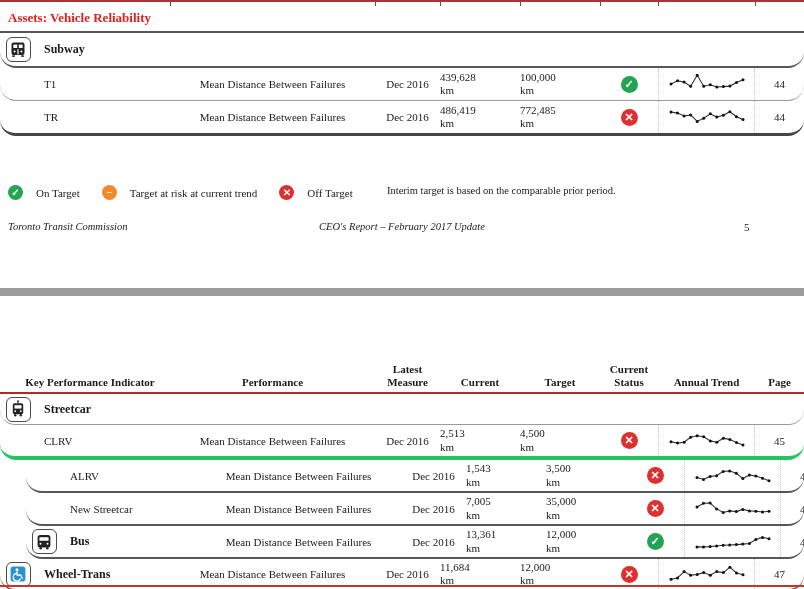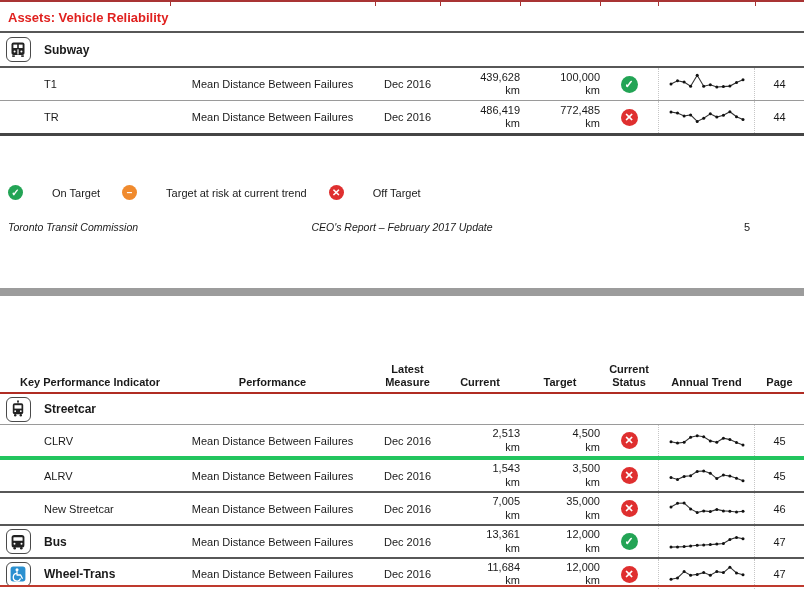--- a/index.html
+++ b/index.html
@@ -1,32 +1,32 @@
 <!DOCTYPE html>
 <html><head>
 <meta charset="utf-8">
 <style>
   html,body{margin:0;padding:0;background:#fff;}
   .page{position:relative;width:804px;height:589px;background:#fff;overflow:hidden;
-        font-family:Liberation Sans, sans-serif;color:#1a1a1a;}
+        font-family:Liberation Serif, serif;color:#1a1a1a;}
 
   
   .top-rule{position:absolute;top:0;left:0;width:804px;height:2px;background:#a93434;}
   .top-rule .tick{position:absolute;top:2px;width:1px;height:4px;background:#a93434;}
   .bottom-rule{position:absolute;top:585px;left:0;width:804px;height:2px;background:#bf3a2e;}
 
   .page-title{position:absolute;top:10px;left:8px;font-size:13px;font-weight:bold;color:#e0211f;}
 
   
   .t-row{display:grid;grid-template-columns:36px 134px 205px 65px 80px 80px 58px 97px 49px;
-         align-items:center;}
+         align-items:center;border-radius:16px;}
   .cell{font-size:11px;}
   .c-name{padding-left:8px;text-align:left;}
   .c-desc,.c-meas,.c-page{text-align:center;}
-  .c-val{text-align:right;line-height:1.2;}
+  .c-val{text-align:left;line-height:1.2;}
   .c-status{display:flex;justify-content:center;}
   .c-trend{display:flex;align-items:center;justify-content:center;height:100%;}
   .kpi .c-trend{border-left:1px dotted #c6c6c6;border-right:1px dotted #c6c6c6;}
   .c-icon{display:flex;justify-content:center;align-items:center;}
   .section-label{font-weight:bold;font-size:12px;}
   .bold-name{font-weight:bold;font-size:12px;}
 
   .mode-icon{width:25px;height:25px;border:1.5px solid #4a4a4a;border-radius:6px;
              background:#fff;display:flex;align-items:center;justify-content:center;box-sizing:border-box;}
 
@@ -36,40 +36,40 @@
   
   .table1{position:absolute;top:31px;left:0;width:804px;border-top:2px solid #575757;}
   .table1 .section{height:33px;border-bottom:2px solid #575757;}
   .table1 .row-a{height:32px;border-bottom:1px solid #9a9a9a;}
   .table1 .row-b{height:32px;border-bottom:3px solid #454545;}
 
   
   .legend{position:absolute;top:185px;left:8px;display:flex;align-items:center;font-size:11px;}
   .legend-item{display:flex;align-items:center;}
   .legend-item .status-dot{width:15px;height:15px;font-size:10px;}
-  .legend-item span.lbl{margin-left:29px;}
+  .legend-item span.lbl{margin-left:13px;}
   .legend-note{position:absolute;top:184px;left:387px;width:404px;font-size:10.5px;line-height:1.35;}
 
   .footer{position:absolute;top:221px;left:0;width:804px;font-size:10.5px;font-style:italic;}
   .footer .f-left{position:absolute;left:8px;}
   .footer .f-center{position:absolute;left:50%;transform:translateX(-50%);}
   .footer .f-page{position:absolute;left:744px;font-style:normal;font-size:11px;}
 
   .page-divider{position:absolute;top:288px;left:0;width:804px;height:8px;background:#9c9c9c;}
 
   
   .table2{position:absolute;top:358px;left:0;width:804px;}
   .t-head{display:grid;grid-template-columns:36px 134px 205px 65px 80px 80px 58px 97px 49px;
           align-items:end;height:36px;border-bottom:2px solid #b02c23;box-sizing:border-box;
           font-weight:bold;font-size:11px;padding-bottom:2px;}
   .t-head .h{text-align:center;line-height:1.25;}
   .t-head .h-kpi{grid-column:1/3;text-align:center;padding-left:10px;}
   .table2 .section{height:30px;border-bottom:1px solid #9a9a9a;}
   .table2 .row-thin{height:31px;border-bottom:4px solid #22c55e;}
-  .table2 .row-thick{height:31px;border-bottom:2px solid #575757;}
+  .table2 .row-thick{height:31px;border-bottom:2px solid #575757;margin-left:26px;}
   .table2 .row-last{height:30px;border-bottom:2px solid #bf3a2e;}
 </style>
 </head>
 <body>
 
 <div class="page">
 
   <div class="top-rule">
     <span class="tick" style="left:170px"></span>
       <span class="tick" style="left:375px"></span>
@@ -183,20 +183,21 @@
     <div class="legend-item" style="margin-left:22px">
       <span class="status-dot" style="background: rgb(240, 138, 45);">−</span>
       <span class="lbl">Target at risk at current trend</span>
     </div>
     <div class="legend-item" style="margin-left:22px">
       <span class="status-dot" style="background: rgb(223, 47, 47);">✕</span>
       <span class="lbl">Off Target</span>
     </div>
   </div>
   <div class="legend-note">
+    <div>Interim target is based on the comparable prior period.</div>
   </div>
 
   <div class="footer">
     <span class="f-left">Toronto Transit Commission</span>
     <span class="f-center">CEO's Report – February 2017 Update</span>
     <span class="f-page">5</span>
   </div>
 
   <div class="page-divider"></div>
 

